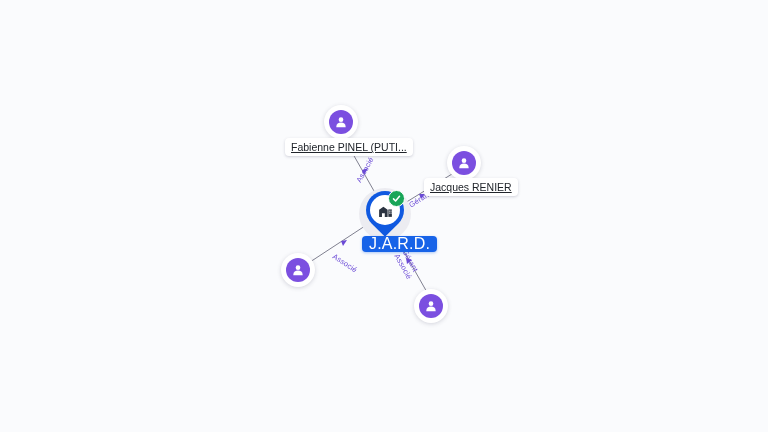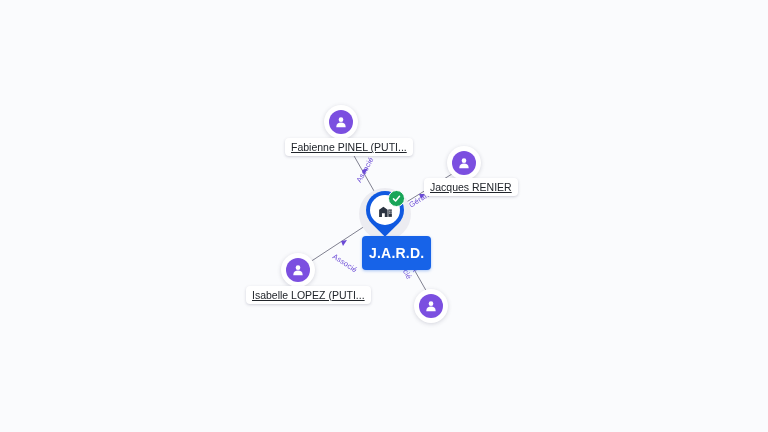--- a/index.html
+++ b/index.html
@@ -118,25 +118,25 @@
     line-height: 12px;
     color: #21252b;
     white-space: nowrap;
     z-index: 8;
     text-decoration: underline;
   }
   .company-label {
     position: absolute;
     background: #1763e8;
     border-radius: 4px;
-    padding: 11px 7px;
-    font-size: 14px;
+    padding: 2px 7px;
+    font-size: 16px;
     line-height: 12px;
     color: #ffffff;
-    font-weight: bold;
+    font-weight: normal;
     white-space: nowrap;
     letter-spacing: 0.2px;
     z-index: 9;
     box-shadow: 0 1px 3px rgba(23,99,232,0.35);
   }
 
   
   .edge-label {
     position: absolute;
     font-size: 7.5px;
@@ -213,21 +213,20 @@
   <div class="node-label" style="left:424px; top:178px;">Jacques RENIER</div>
 
   <div class="person-node" style="left:281px; top:253px;">
     <div class="person-disc">
       <svg width="14" height="14" viewBox="0 0 24 24" fill="#ffffff">
         <circle cx="12" cy="8" r="4"></circle>
         <path d="M4 20c0-4.4 3.6-7 8-7s8 2.6 8 7v1H4z"></path>
       </svg>
     </div>
   </div>
-  <div class="node-label" style="left:246px; top:286px;">Isabelle LOPEZ (PUTI...</div>
 
   <div class="person-node" style="left:414px; top:289px;">
     <div class="person-disc">
       <svg width="14" height="14" viewBox="0 0 24 24" fill="#ffffff">
         <circle cx="12" cy="8" r="4"></circle>
         <path d="M4 20c0-4.4 3.6-7 8-7s8 2.6 8 7v1H4z"></path>
       </svg>
     </div>
   </div>
 

